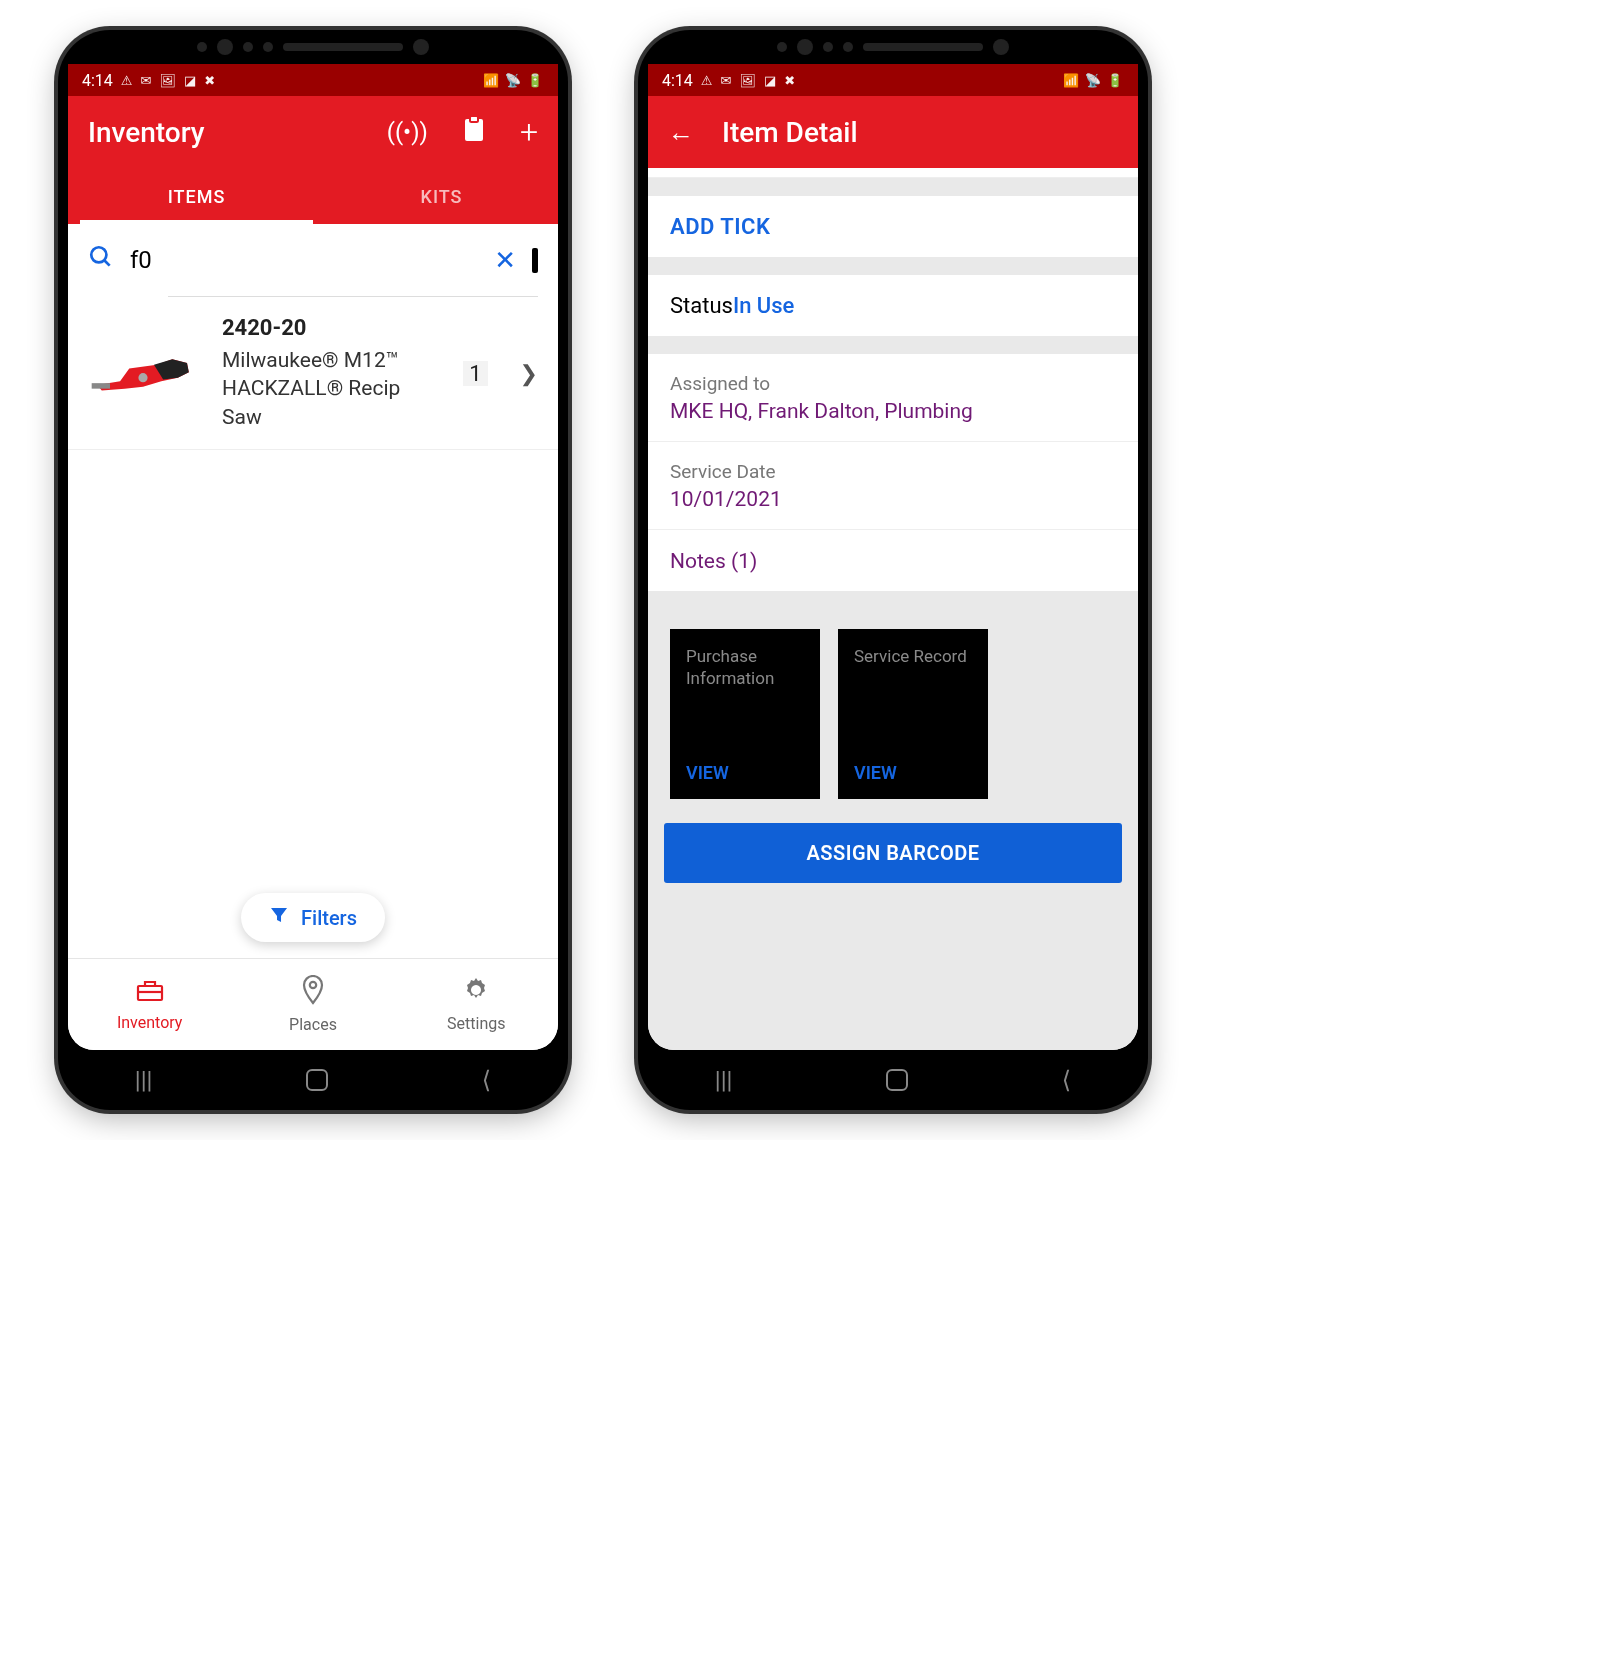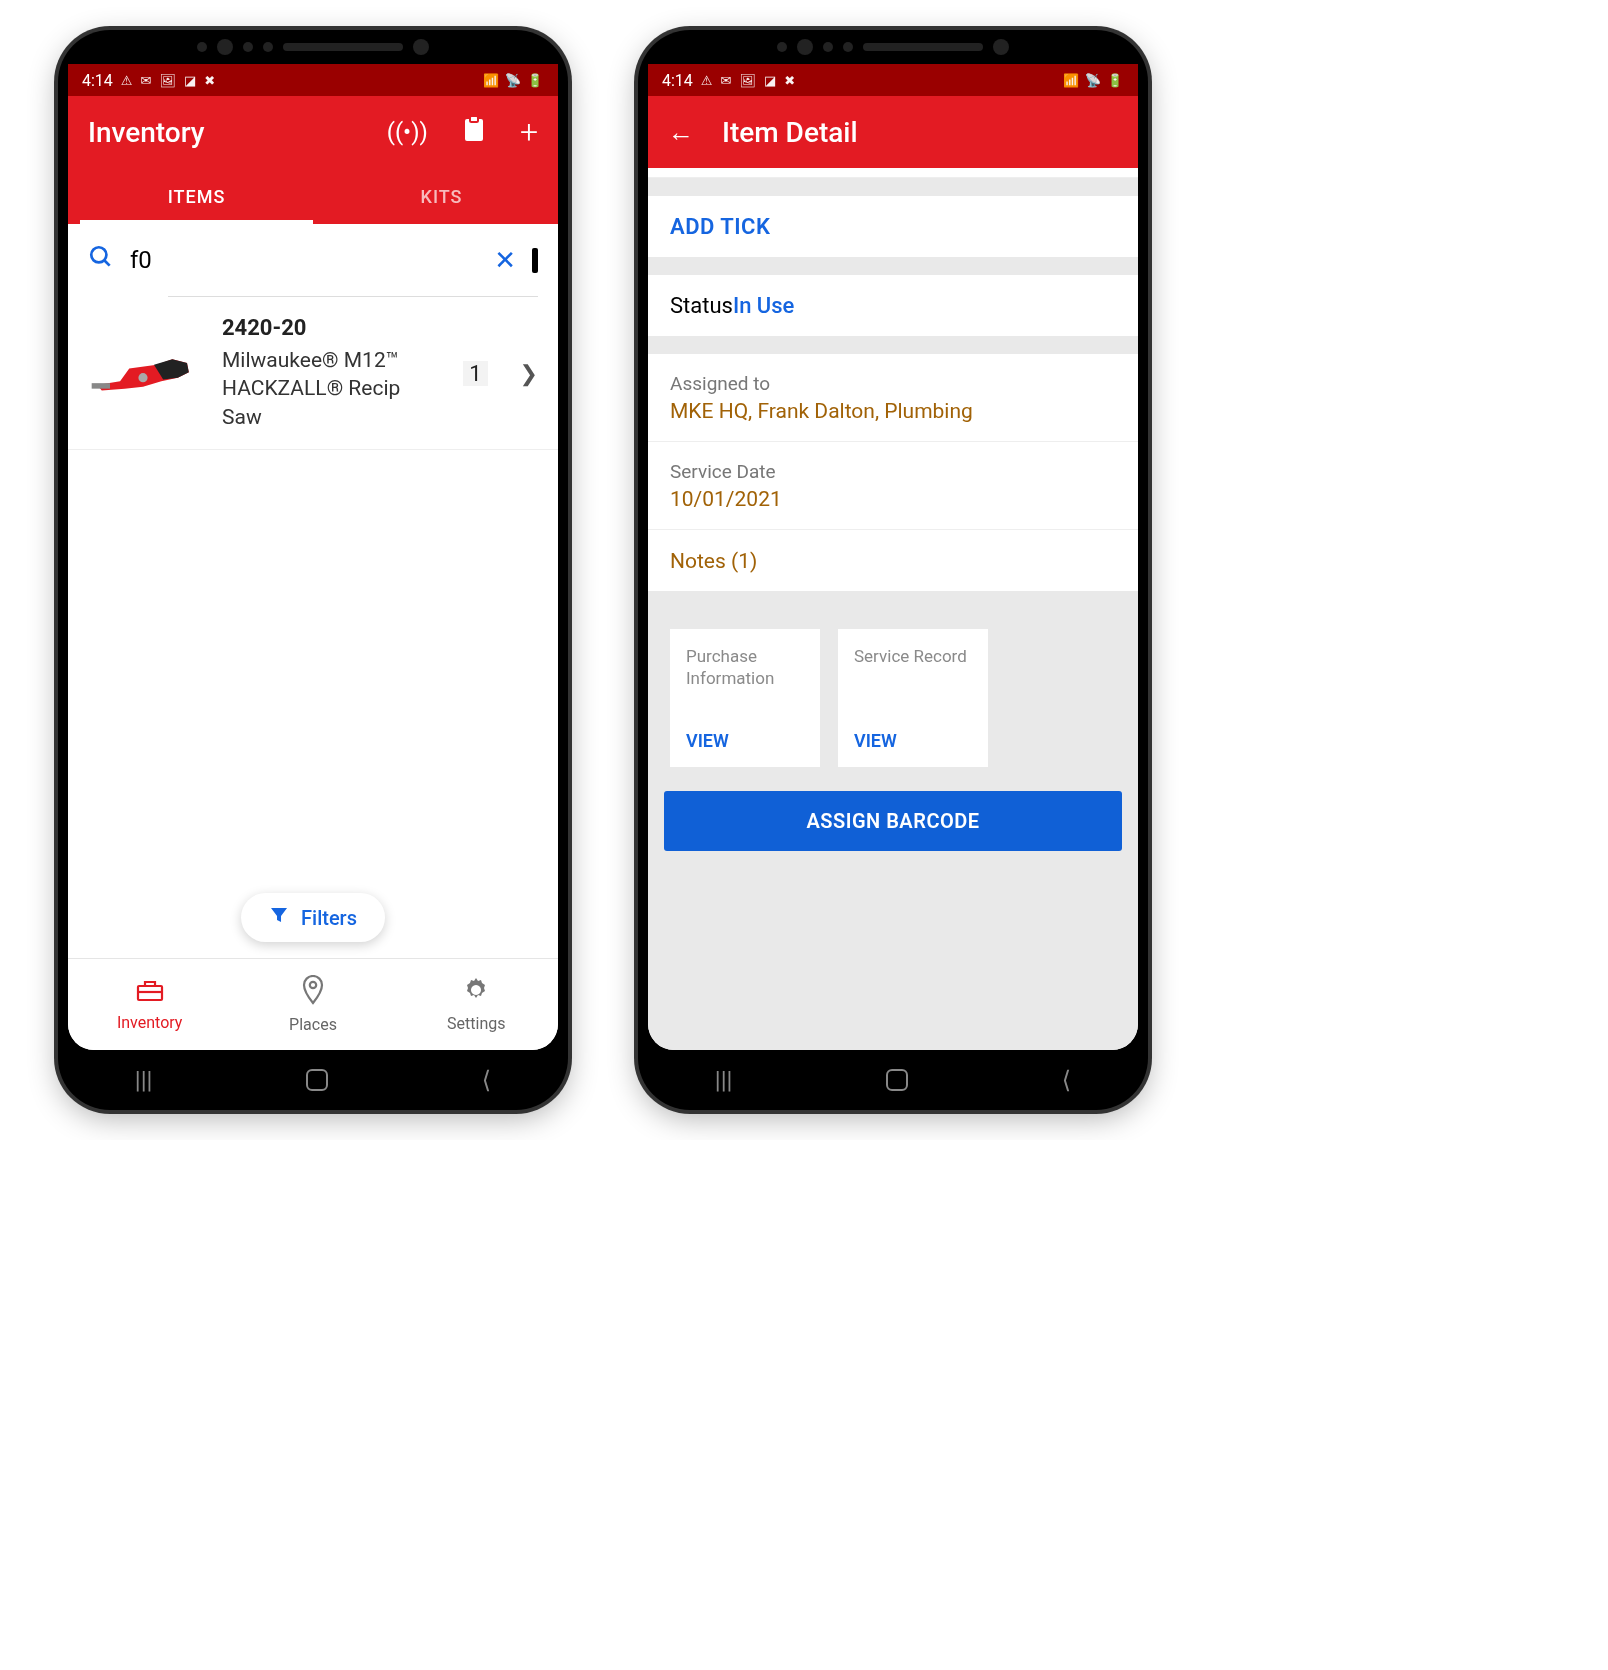--- a/index.html
+++ b/index.html
@@ -70,25 +70,25 @@
 .sysnav .sq { width:22px; height:22px; border:2.5px solid #888; border-radius:6px; }
 
 
 .detail-body { flex:1; background:#e9e9e9; overflow:auto; }
 .section { background:#fff; padding:18px 22px; font-size:22px; }
 .section.link { color:#1565E0; font-weight:600; letter-spacing:.5px; }
 .gap { height:18px; }
 .statusrow { display:flex; align-items:center; }
 .statusrow .val { color:#1565E0; font-weight:500; }
 .label-small { color:#777; font-size:19px; margin-bottom:4px; }
-.section .big { font-size:21px; color:#a16207; }
+.section .big { font-size:21px; color:#701a75; }
 .thinline { height:1px; background:#eee; }
 
 .cards { display:flex; gap:18px; padding:20px 22px 24px; }
-.card { background:#ffffff; width:150px; height:138px; padding:16px; display:flex; flex-direction:column; justify-content:space-between; }
+.card { background:#000000; width:150px; height:170px; padding:16px; display:flex; flex-direction:column; justify-content:space-between; }
 .card .ctitle { color:#8a8a8a; font-size:17px; line-height:1.3; }
 .card .cview { color:#1565E0; font-weight:600; font-size:18px; }
 
 .assign-btn { margin:0 16px 22px; background:#1060D6; color:#fff; text-align:center; padding:18px; font-size:20px; font-weight:600; letter-spacing:.5px; border-radius:3px; }
 .bracket { border:3px solid #000; width:32px; height:30px; position:relative; border-radius:2px; }
 .bracket::before { content:""; position:absolute; inset:4px; background:repeating-linear-gradient(90deg,#000 0 2px,transparent 2px 4px); }
 </style>
 </head>
 <body>
 

